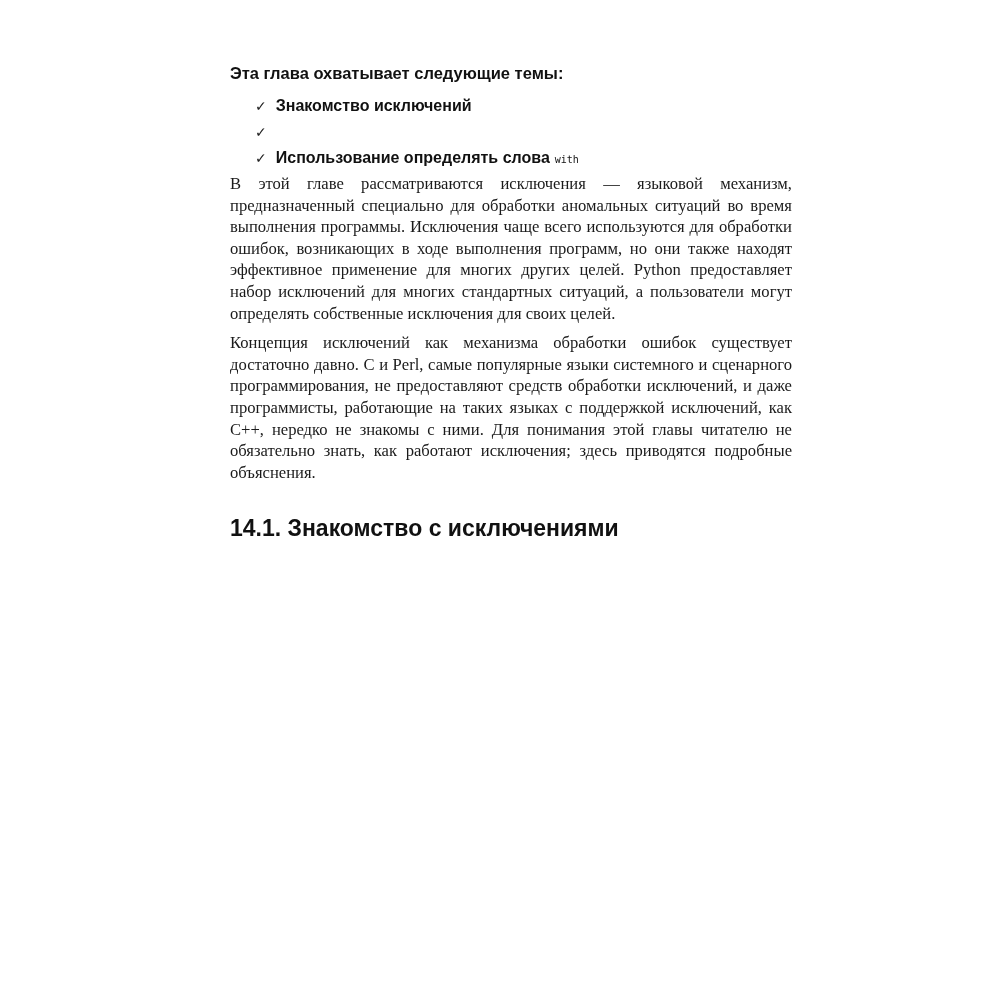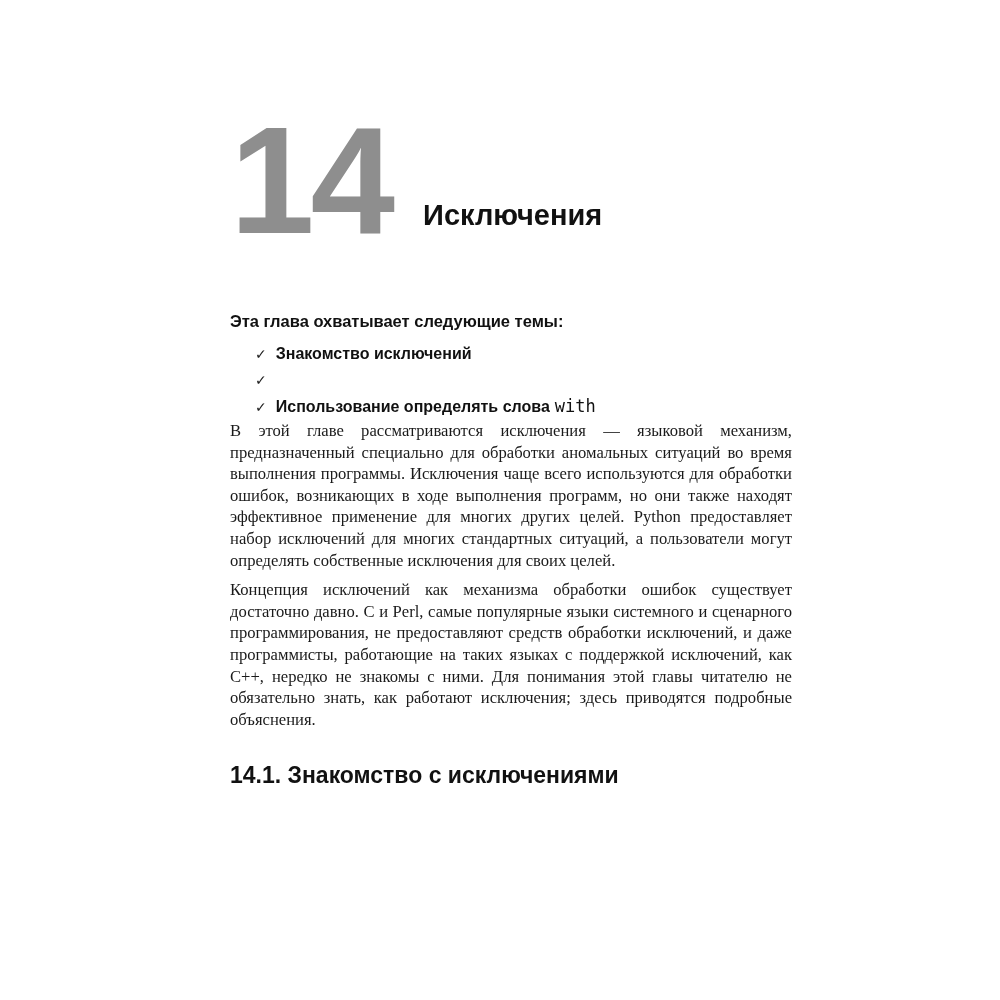--- a/index.html
+++ b/index.html
@@ -69,21 +69,21 @@
   .check {
     font-family: "DejaVu Sans", sans-serif;
     font-weight: 400;
     font-size: 14px;
     margin-right: 9px;
     color: #222222;
   }
   .topic code {
     font-family: "DejaVu Sans Mono", monospace;
     font-weight: 400;
-    font-size: 17px;
+    font-size: 10px;
     margin-left: 5px;
     text-align: center;
   }
   .body-para {
     font-size: 16.6px;
     line-height: 21.6px;
     text-align: justify;
     margin: 0 0 8px 0;
   }
   .body-para.first {
@@ -101,24 +101,20 @@
     font-size: 17.5px;
     margin: 30px 0 14px 0;
     color: #111111;
   }
 </style>
 </head>
 <body>
 
 <div class="content">
 
-  <header class="chapter-header">
-    <div class="chapter-number">14</div>
-    <h1 class="chapter-title">Исключения</h1>
-  </header>
 
   <section class="topics">
     <p class="topics-lead">Эта глава охватывает следующие темы:</p>
     <ul class="topics-list">
       <li class="topic">
         <span class="check">✓</span>
         <span>Знакомство исключений</span>
       </li>
       <li class="topic">
         <span class="check">✓</span>

